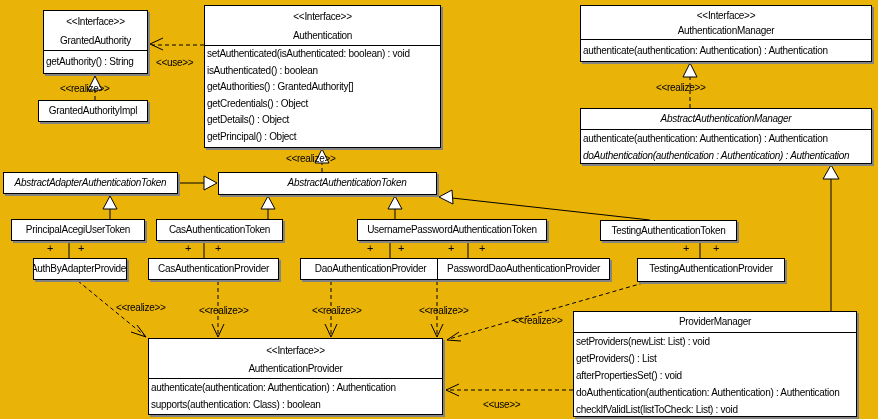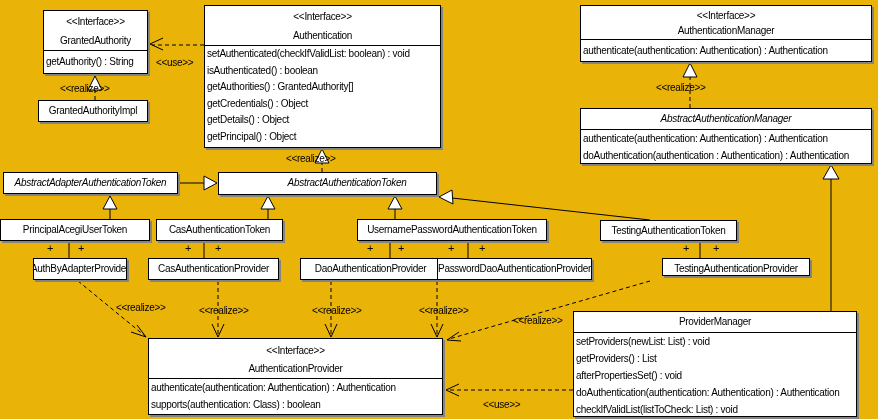--- a/index.html
+++ b/index.html
@@ -13,21 +13,21 @@
     position:absolute;background:#fff;border:1px solid #000;
     box-shadow:2px 2px 0 #848484;box-sizing:border-box;overflow:hidden;
   }
   .hdr{text-align:center;border-bottom:1px solid #000;}
   .stereo{line-height:18px;padding-top:2px;white-space:nowrap;}
   .cname{line-height:19px;white-space:nowrap;}
   .nameonly{display:flex;align-items:flex-start;justify-content:center;text-align:center;}
   .nameonly .cname{line-height:20px;}
   .abstract .cname{font-style:italic;}
   .m{white-space:nowrap;padding:0 2px;line-height:17px;overflow:hidden;}
-  .m.it{}
+  .m.it{font-style:italic;}
   .titleonly{text-align:center;line-height:20px;border-bottom:1px solid #000;white-space:nowrap;}
   
   .b-auth .m{line-height:16.6px;height:16.6px;}
   .b-ga .m{line-height:21px;}
   .b-am .stereo{line-height:15px;padding-top:2px;}
   .b-am .cname{line-height:16px;}
   .b-am .m{line-height:21px;}
   .b-aam .m{line-height:17px;}
   .b-ap .stereo{line-height:19px;}
   .b-ap .cname{line-height:18px;}
@@ -139,21 +139,21 @@
       <div class="cname">GrantedAuthority</div>
     </div>
     <div class="m">getAuthority() : String</div>
   </div>
 
   <div class="box b-auth" style="left:204px;top:5px;width:237px;height:143px;">
     <div class="hdr">
       <div class="stereo">&lt;&lt;Interface&gt;&gt;</div>
       <div class="cname">Authentication</div>
     </div>
-    <div class="m">setAuthenticated(checkIfValidList: boolean) : void</div>
+    <div class="m">setAuthenticated(isAuthenticated: boolean) : void</div>
     <div class="m">isAuthenticated() : boolean</div>
     <div class="m">getAuthorities() : GrantedAuthority[]</div>
     <div class="m">getCredentials() : Object</div>
     <div class="m">getDetails() : Object</div>
     <div class="m">getPrincipal() : Object</div>
   </div>
 
   <div class="box b-am" style="left:580px;top:5px;width:292px;height:57px;">
     <div class="hdr">
       <div class="stereo">&lt;&lt;Interface&gt;&gt;</div>
@@ -173,21 +173,21 @@
   </div>
 
   <div class="box nameonly abstract" style="left:3px;top:172px;width:175px;height:22px;">
     <div class="cname">AbstractAdapterAuthenticationToken</div>
   </div>
 
   <div class="box nameonly abstract" style="left:218px;top:172px;width:219px;height:23px;padding-left:39px;">
     <div class="cname">AbstractAuthenticationToken</div>
   </div>
 
-  <div class="box nameonly" style="left:0;top:219px;width:150px;height:22px;">
+  <div class="box nameonly" style="left:11px;top:219px;width:134px;height:22px;">
     <div class="cname">PrincipalAcegiUserToken</div>
   </div>
   <div class="box nameonly" style="left:156px;top:219px;width:127px;height:22px;">
     <div class="cname">CasAuthenticationToken</div>
   </div>
   <div class="box nameonly" style="left:357px;top:219px;width:190px;height:22px;">
     <div class="cname">UsernamePasswordAuthenticationToken</div>
   </div>
   <div class="box nameonly" style="left:600px;top:220px;width:137px;height:21px;">
     <div class="cname">TestingAuthenticationToken</div>
@@ -195,24 +195,24 @@
 
   <div class="box nameonly" style="left:33px;top:258px;width:94px;height:22px;">
     <div class="cname">AuthByAdapterProvider</div>
   </div>
   <div class="box nameonly" style="left:148px;top:258px;width:131px;height:22px;">
     <div class="cname">CasAuthenticationProvider</div>
   </div>
   <div class="box nameonly" style="left:300px;top:258px;width:141px;height:22px;">
     <div class="cname">DaoAuthenticationProvider</div>
   </div>
-  <div class="box nameonly" style="left:437px;top:258px;width:155px;height:22px;">
+  <div class="box nameonly" style="left:437px;top:258px;width:173px;height:22px;">
     <div class="cname">PasswordDaoAuthenticationProvider</div>
   </div>
-  <div class="box nameonly" style="left:662px;top:258px;width:148px;height:18px;">
+  <div class="box nameonly" style="left:637px;top:258px;width:148px;height:24px;">
     <div class="cname">TestingAuthenticationProvider</div>
   </div>
 
   <div class="box b-ap" style="left:148px;top:338px;width:295px;height:77px;">
     <div class="hdr">
       <div class="stereo">&lt;&lt;Interface&gt;&gt;</div>
       <div class="cname">AuthenticationProvider</div>
     </div>
     <div class="m">authenticate(authentication: Authentication) : Authentication</div>
     <div class="m">supports(authentication: Class) : boolean</div>

